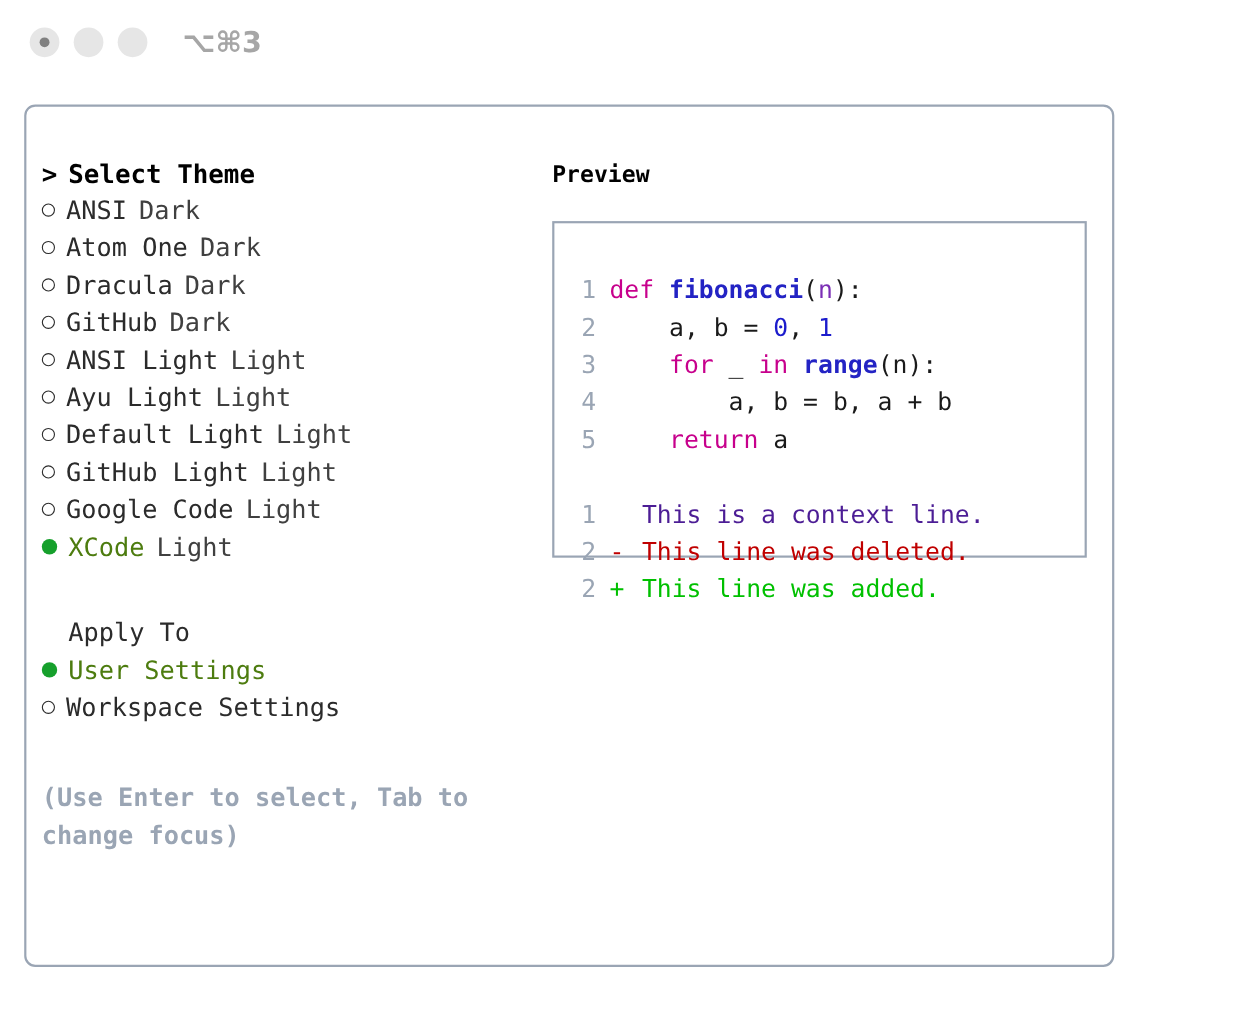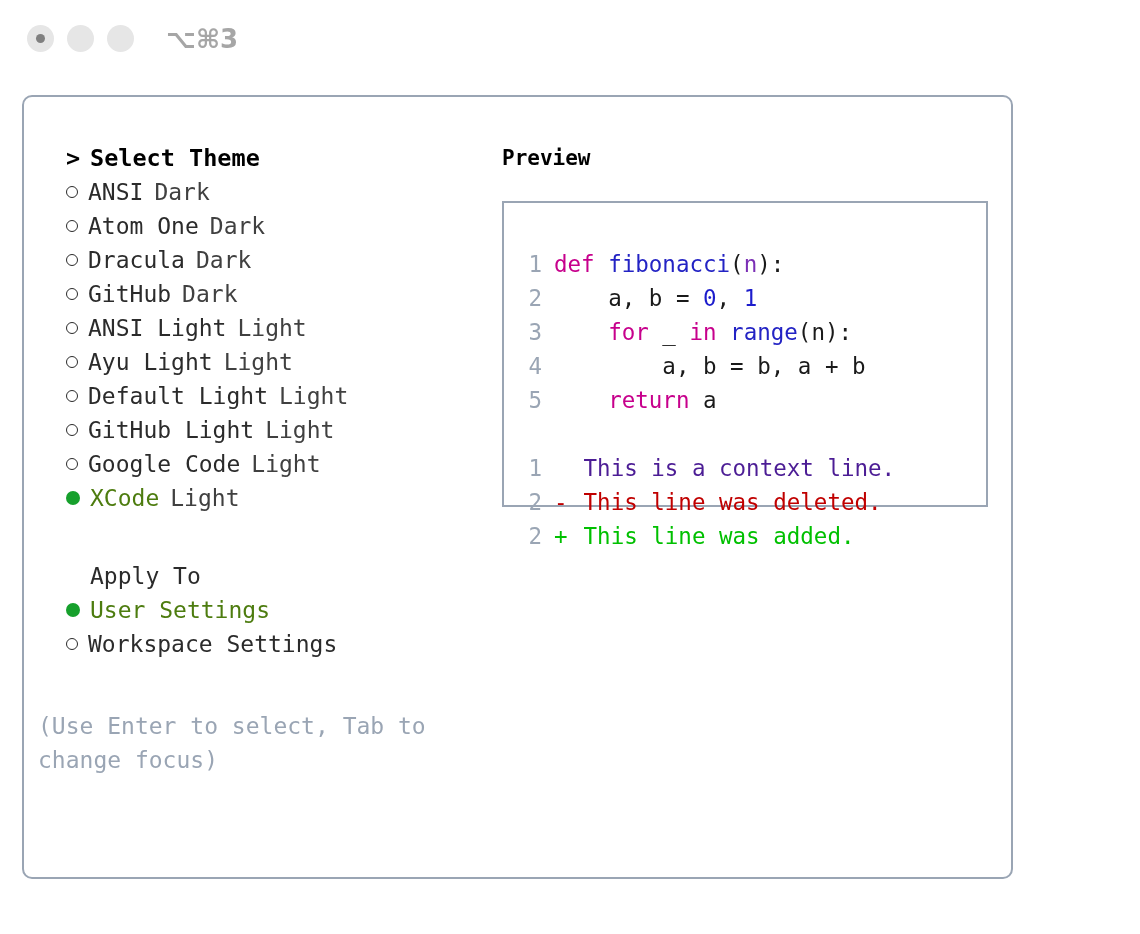--- a/index.html
+++ b/index.html
@@ -86,21 +86,20 @@
     left: 14px;
     top: 44px;
     width: 450px;
   }
   .row {
     height: 34px;
     line-height: 34px;
     font-size: 23px;
     white-space: nowrap;
     color: #2b2b2b;
-    margin-left: 28px;
   }
   .heading {
     font-weight: bold;
     color: #000000;
     font-size: 23.5px;
   }
   .bullet-filled {
     display: inline-block;
     width: 14px;
     height: 14px;
@@ -140,20 +139,21 @@
   .group-gap { height: 44px; }
 
   #help-text {
     position: absolute;
     left: 14px;
     top: 612px;
     width: 410px;
     font-size: 23px;
     line-height: 34px;
     color: #9aa5b4;
+    font-weight: bold;
   }
 
   
   #right-col {
     position: absolute;
     left: 478px;
     top: 44px;
     width: 495px;
   }
   #preview-title {
@@ -187,21 +187,21 @@
   .lineno {
     display: inline-block;
     width: 26px;
     text-align: right;
     color: #9aa5b4;
     margin-right: 12px;
   }
   .blank-line { height: 34px; }
 
   .tok-kw   { color: #c7008c; }
-  .tok-fn   { color: #2323c4; }
+  .tok-fn   { color: #2323c4; font-weight: bold; }
   .tok-num  { color: #1c1ccc; }
   .tok-punc { color: #1a1a1a; }
   .tok-param{ color: #7b2fb5; }
   .tok-plain{ color: #1a1a1a; }
 
   .diff-ctx { color: #4c1d95; }
   .diff-del { color: #c00000; }
   .diff-add { color: #00c000; }
   .diff-sign { display: inline-block; width: 16px; }
 </style>

